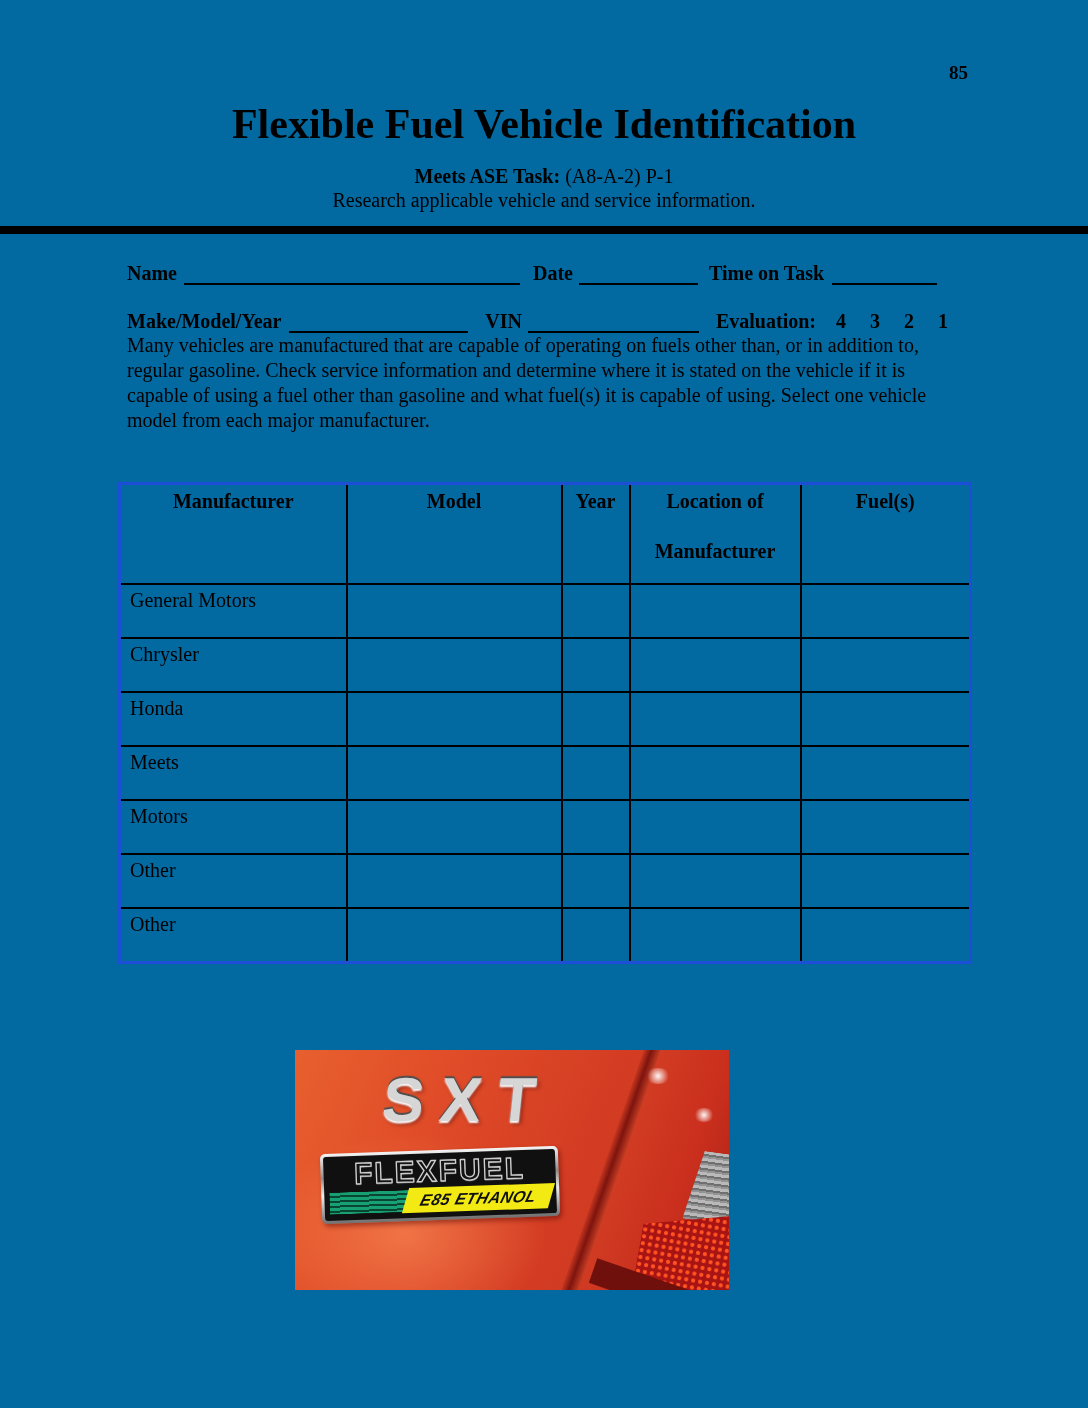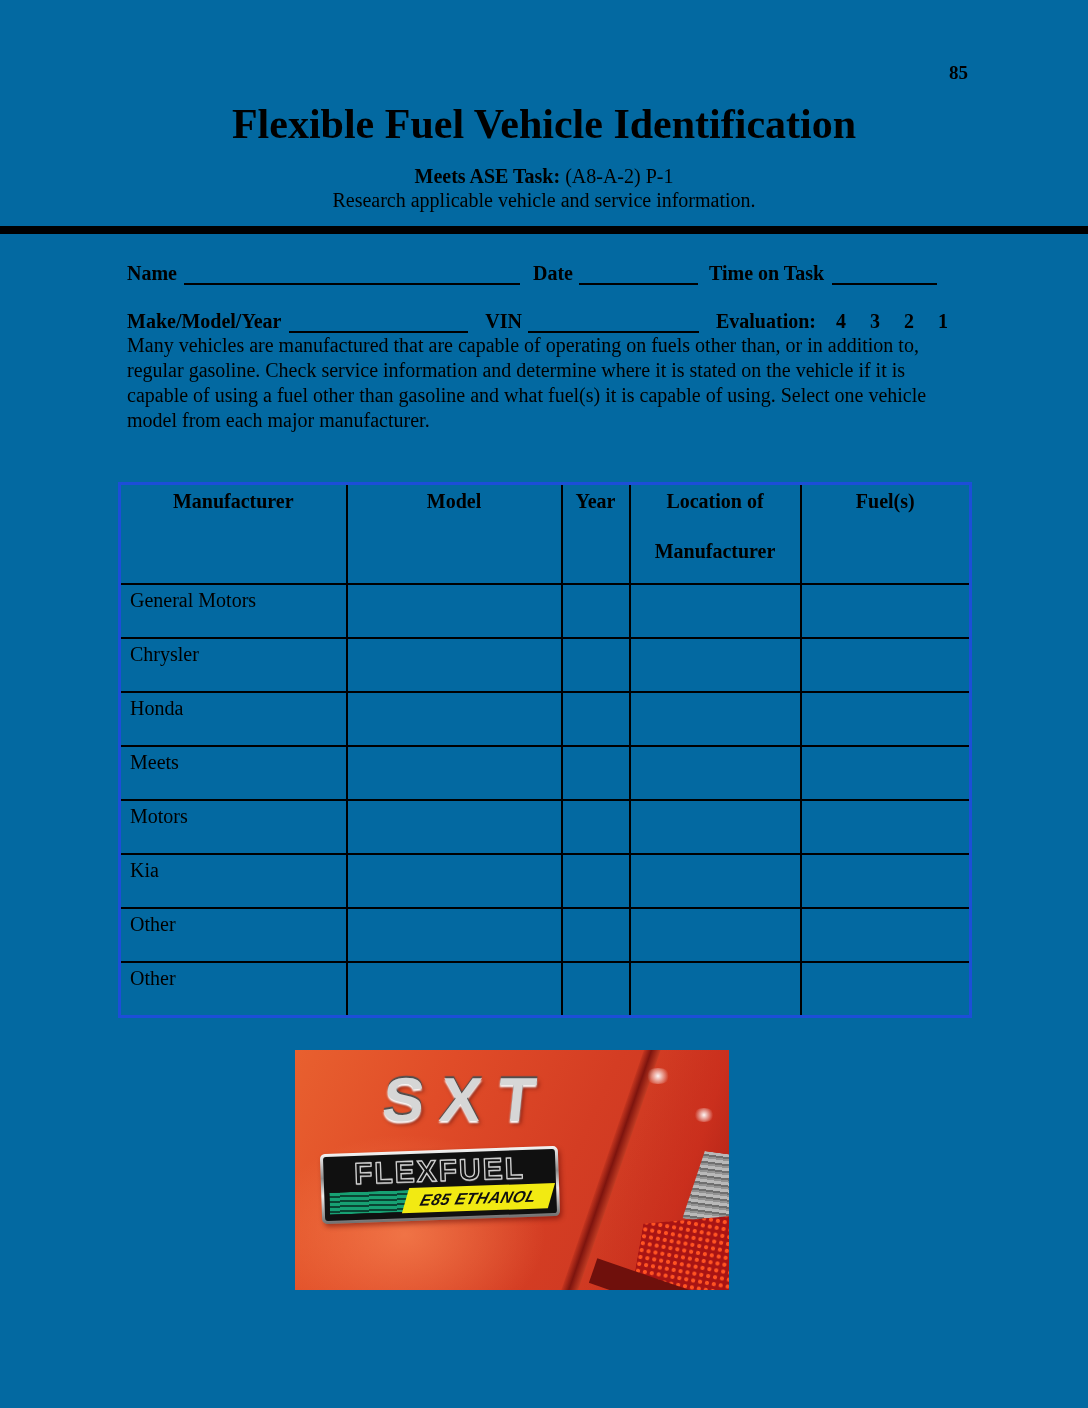--- a/index.html
+++ b/index.html
@@ -185,27 +185,20 @@
           <td></td>
         </tr>
         <tr>
           <td>Motors</td>
           <td></td>
           <td></td>
           <td></td>
           <td></td>
         </tr>
         <tr>
-          <td>Kia</td>
-          <td></td>
-          <td></td>
-          <td></td>
-          <td></td>
-        </tr>
-        <tr>
           <td>Other</td>
           <td></td>
           <td></td>
           <td></td>
           <td></td>
         </tr>
         <tr>
           <td>Other</td>
           <td></td>
           <td></td>

